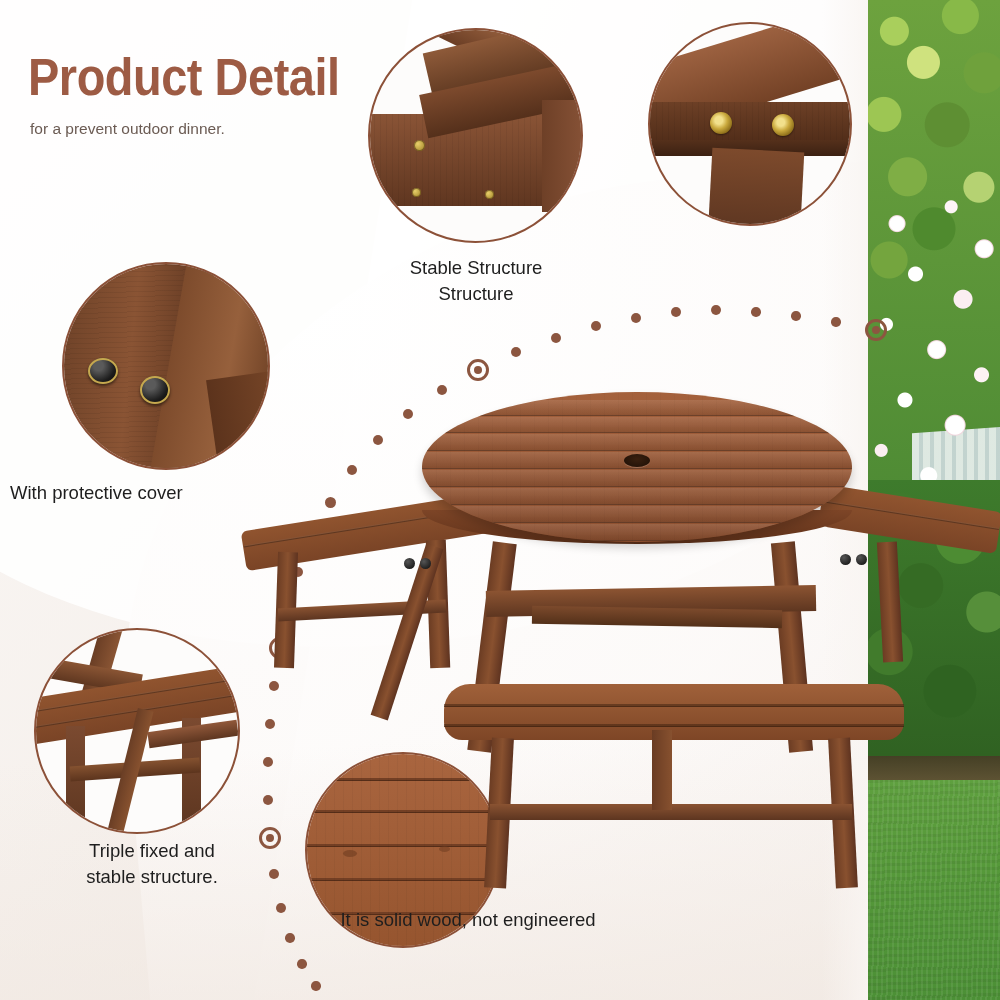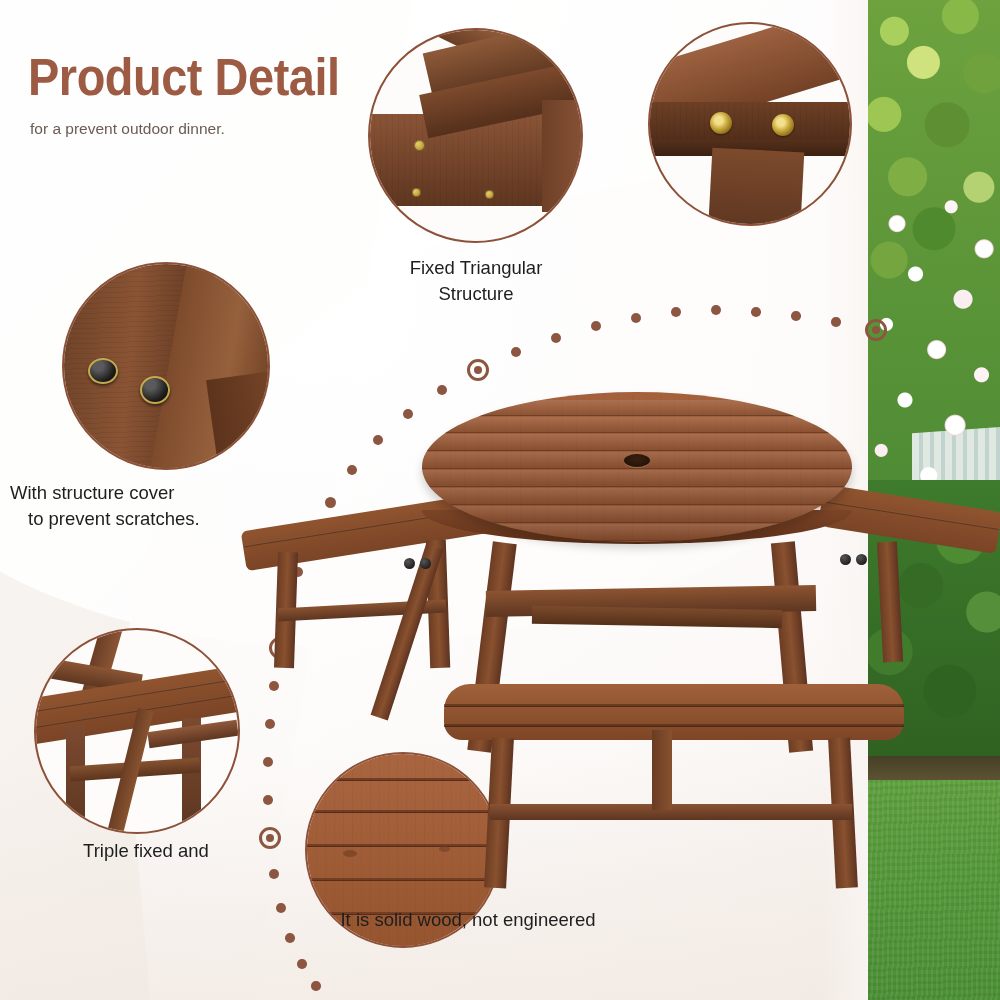--- a/index.html
+++ b/index.html
@@ -211,21 +211,21 @@
       <div class="wood" style="left:52px;top:48px;width:160px;height:44px;
            background:linear-gradient(180deg,#7d4a2d,#55301b);transform:rotate(-12deg);"></div>
       <div class="wood" style="left:172px;top:70px;width:52px;height:112px;
            background:linear-gradient(90deg,#6e4027,#8c563a);"></div>
       <div class="screw" style="left:44px;top:110px;width:11px;height:11px;"></div>
       <div class="screw" style="left:42px;top:158px;width:9px;height:9px;"></div>
       <div class="screw" style="left:115px;top:160px;width:9px;height:9px;"></div>
     </div>
   </div>
   <div class="cap" style="left:370px;top:255px;width:212px;">
-    <div>Fixed Triangular</div>
+    <div>Stable Structure</div>
     <div>Structure</div>
   </div>
 
   <div class="circ" style="left:648px;top:22px;width:204px;height:204px;">
     <div class="in">
       <div class="wood" style="left:-30px;top:10px;width:270px;height:70px;
            background:linear-gradient(180deg,#9c6140,#744226);transform:rotate(-17deg);"></div>
       <div class="wood" style="left:-30px;top:78px;width:260px;height:46px;
            background:linear-gradient(180deg,#6d4026,#4d2a17);"></div>
       <div class="grainz" style="left:-30px;top:78px;width:260px;height:46px;"></div>
@@ -246,22 +246,21 @@
            background:repeating-linear-gradient(178deg,rgba(0,0,0,.22) 0 1px,transparent 1px 5px);"></div>
       <div class="wood" style="left:104px;top:-10px;width:120px;height:240px;
            background:linear-gradient(90deg,#7d4b2c,#96603c,#64391f);transform:rotate(10deg);"></div>
       <div class="wood" style="left:150px;top:110px;width:80px;height:120px;
            background:linear-gradient(90deg,#5c331c,#7a4829);transform:rotate(-8deg);"></div>
       <div class="capblack" style="left:24px;top:94px;width:30px;height:26px;"></div>
       <div class="capblack" style="left:76px;top:112px;width:30px;height:28px;"></div>
     </div>
   </div>
   <div class="cap" style="left:10px;top:480px;width:300px;text-align:left;">
-    <div>With structure cover</div>
-    <div style="padding-left:18px;">to prevent scratches.</div>
+    <div>With protective cover</div>
   </div>
 
   <div class="circ" style="left:34px;top:628px;width:206px;height:206px;">
     <div class="in">
       <div class="wood" style="left:54px;top:-10px;width:22px;height:90px;
            background:linear-gradient(90deg,#6a3e25,#8a5534);transform:rotate(16deg);"></div>
       <div class="wood" style="left:-14px;top:34px;width:120px;height:20px;
            background:linear-gradient(180deg,#8a5534,#5f3720);transform:rotate(10deg);"></div>
       <div class="benchtop" style="left:-16px;top:52px;width:230px;height:46px;
            transform:rotate(-9deg);border-radius:4px;"></div>
@@ -270,22 +269,23 @@
       <div class="wood" style="left:30px;top:96px;width:19px;height:108px;"></div>
       <div class="wood" style="left:146px;top:88px;width:19px;height:112px;"></div>
       <div class="wood" style="left:34px;top:132px;width:130px;height:15px;
            background:linear-gradient(180deg,#855230,#5c341d);transform:rotate(-4deg);"></div>
       <div class="wood" style="left:86px;top:78px;width:16px;height:130px;
            background:linear-gradient(90deg,#6a3e25,#88522f);transform:rotate(14deg);"></div>
       <div class="wood" style="left:112px;top:96px;width:90px;height:16px;
            background:linear-gradient(180deg,#90583a,#5e3620);transform:rotate(-8deg);"></div>
     </div>
   </div>
-  <div class="cap" style="left:25px;top:838px;width:242px;">
+  <div class="cap" style="left:31px;top:838px;width:242px;">
     <div>Triple fixed and</div>
+    <div>stable structure.</div>
   </div>
 
   <div class="circ" style="left:305px;top:752px;width:196px;height:196px;">
     <div class="in" style="background:linear-gradient(180deg,#a9653f,#96552f);">
       <div class="bslat" style="left:0;top:24px;width:100%;height:2px;background:#733f24;"></div>
       <div class="bslat" style="left:0;top:56px;width:100%;height:2px;background:#733f24;"></div>
       <div class="bslat" style="left:0;top:90px;width:100%;height:2px;background:#733f24;"></div>
       <div class="bslat" style="left:0;top:124px;width:100%;height:2px;background:#733f24;"></div>
       <div class="bslat" style="left:0;top:158px;width:100%;height:2px;background:#733f24;"></div>
       <div class="grainz" style="inset:0;opacity:.25;

